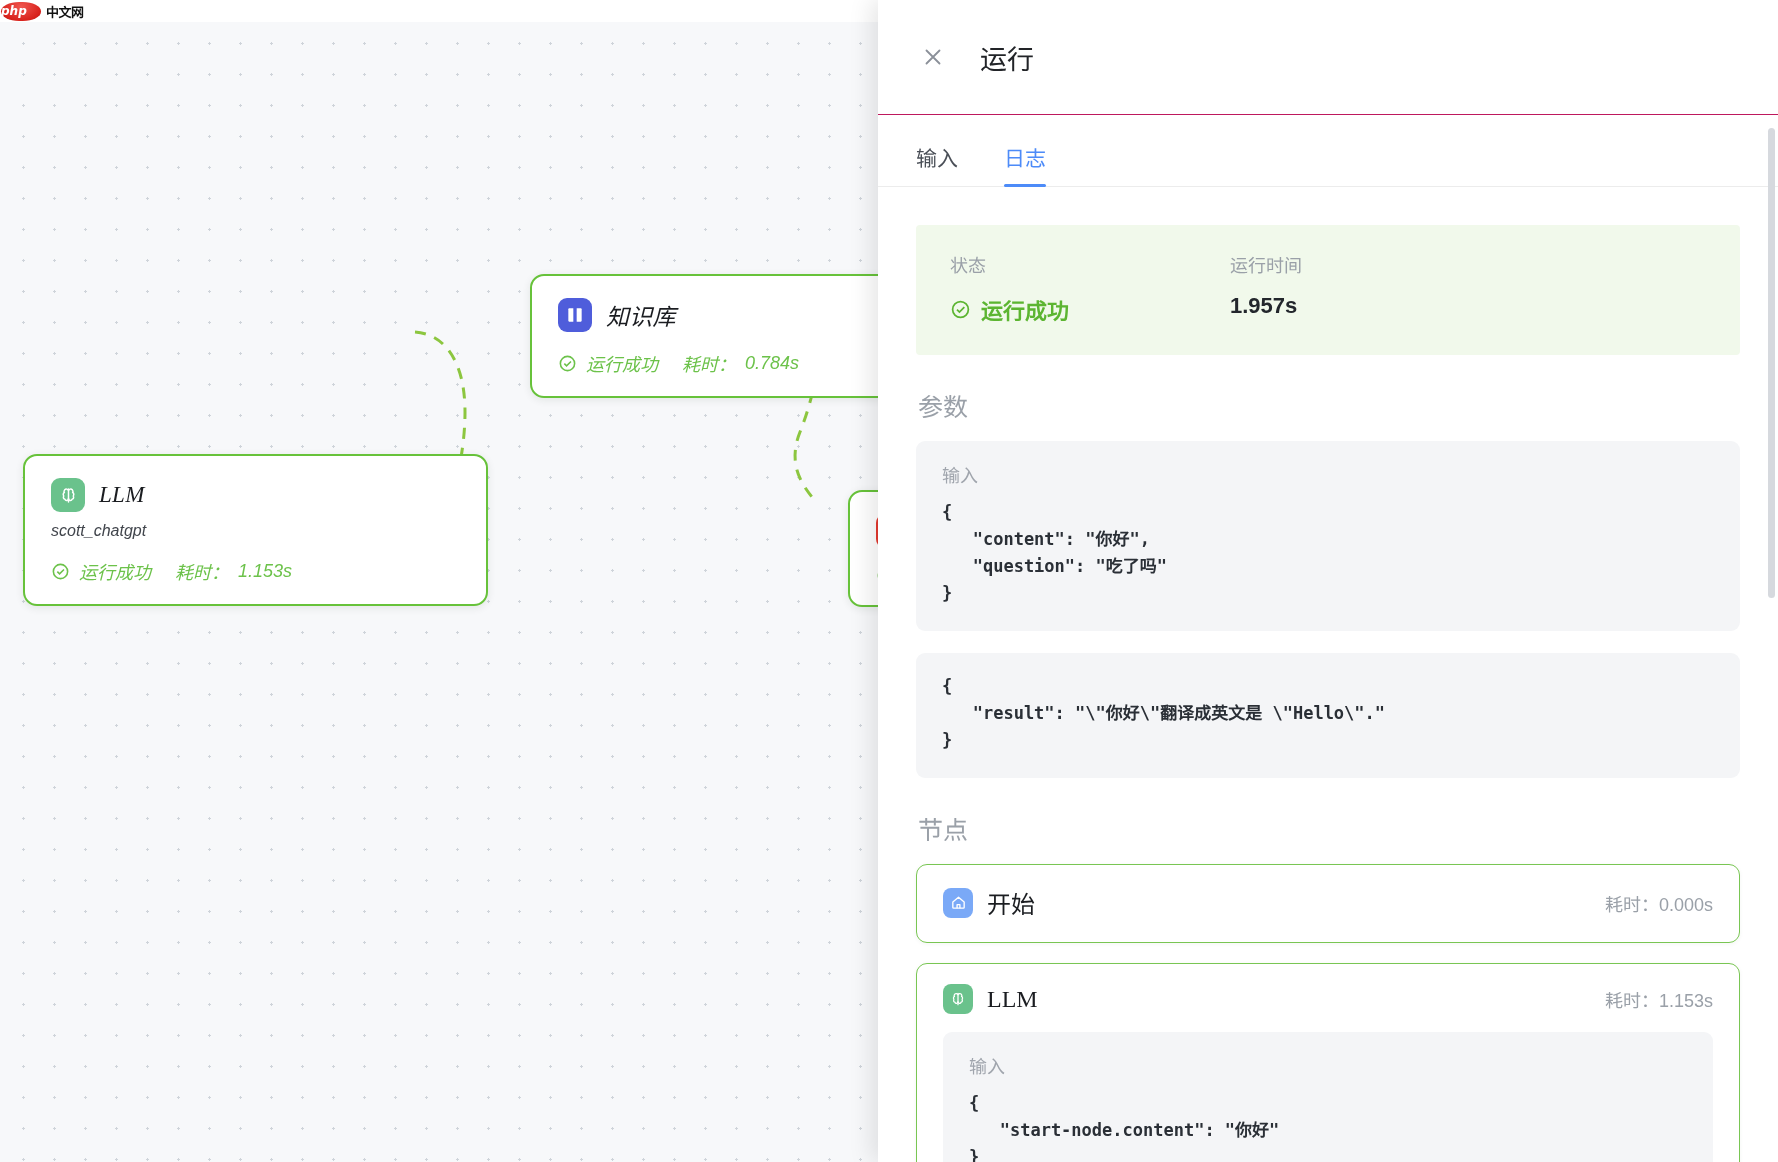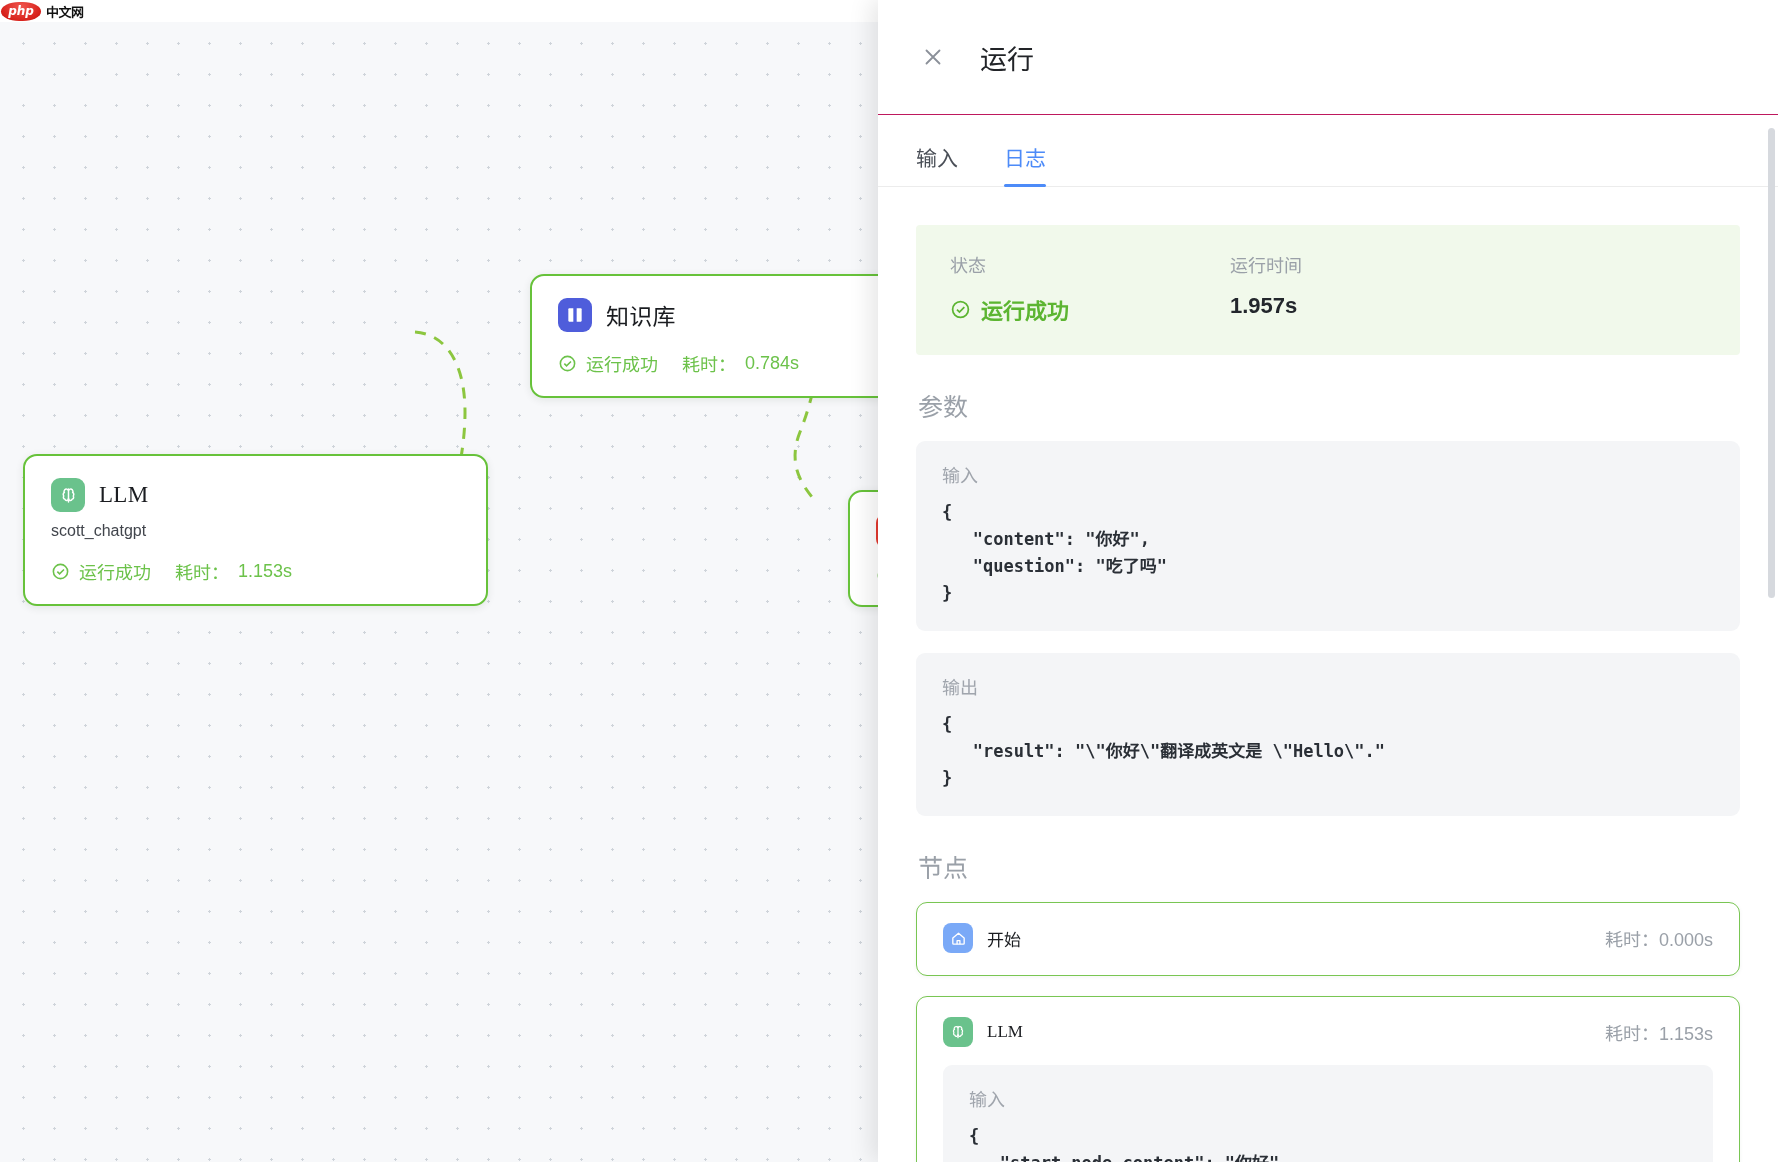--- a/index.html
+++ b/index.html
@@ -35,21 +35,20 @@
   .wm-badge {
     width: 40px; height: 19px;
     border-radius: 50% / 55%;
     background: radial-gradient(ellipse at 50% 25%, #f0564f 0%, #d8221c 70%, #b41410 100%);
     color: #fff;
     font-family: "DejaVu Sans", sans-serif;
     font-size: 12px;
     font-weight: bold;
     font-style: italic;
     line-height: 19px;
-    text-align: center;
     letter-spacing: 0px;
   }
   .wm-text {
     font-family: "DejaVu Sans", sans-serif;
     font-size: 13px;
     font-weight: bold;
     color: #111;
     letter-spacing: -0.5px;
   }
 
@@ -57,20 +56,21 @@
   .canvas {
     position: absolute;
     top: 22px; left: 0;
     width: 878px;
     height: 1140px;
     background-color: #f7f8fa;
     background-image: radial-gradient(#cfd4da 1.1px, transparent 1.2px);
     background-size: 31px 31px;
     background-position: 8px 6px;
     overflow: hidden;
+    font-style: italic;
   }
 
   .edges { position: absolute; inset: 0; width: 100%; height: 100%; }
 
   .node {
     position: absolute;
     background: #ffffff;
     border: 2px solid #67c23a;
     border-radius: 14px;
     box-shadow: 0 2px 9px rgba(20,40,20,.09);
@@ -248,21 +248,21 @@
     gap: 14px;
   }
   .log-node-icon {
     width: 30px; height: 30px;
     border-radius: 8px;
     display: flex; align-items: center; justify-content: center;
     flex: none;
   }
   .log-node-name {
     font-family: "Liberation Serif", "DejaVu Serif", serif;
-    font-size: 17px;
+    font-size: 24px;
     color: #1b1d21;
     text-align: right;
   }
   .log-node-time {
     margin-left: auto;
     font-size: 18px;
     color: #9aa0a8;
   }
   .log-node .codebox { margin-top: 18px; }
 
@@ -405,21 +405,20 @@
 
       <div class="codebox">
         <div class="codebox-label">输入</div>
         <div class="code">{
    "content": "你好",
    "question": "吃了吗"
 }</div>
       </div>
 
       <div class="codebox">
-        <div class="codebox-label">输出</div>
         <div class="code">{
    "result": "\"你好\"翻译成英文是 \"Hello\"."
 }</div>
       </div>
 
       <div class="section-label">节点</div>
 
       <div class="log-node">
         <div class="log-node-head">
           <span class="log-node-icon" style="background:#7aa9f7;">

